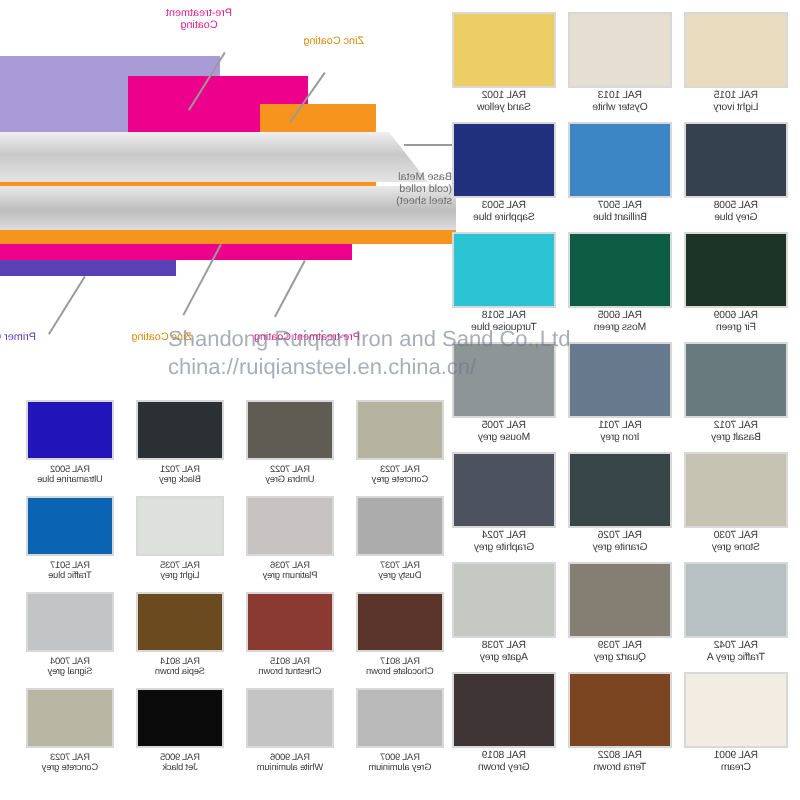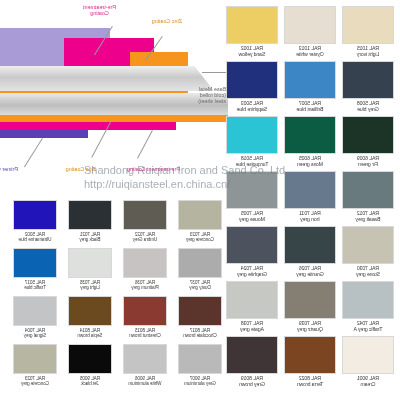--- a/index.html
+++ b/index.html
@@ -382,14 +382,14 @@
           <span class="code">RAL 7023</span>
           <span class="nm">Concrete grey</span>
         </div>
       </div>
     </div>
 
 </div>
 
 <div id="wm">
   <div class="w1">Shandong Ruiqian Iron and Sand Co.,Ltd</div>
-  <div class="w2">http://ruiqiansteel.en.china.cn/</div>
+  <div class="w2">china://ruiqiansteel.en.china.cn/</div>
 </div>
 
 </body></html>

